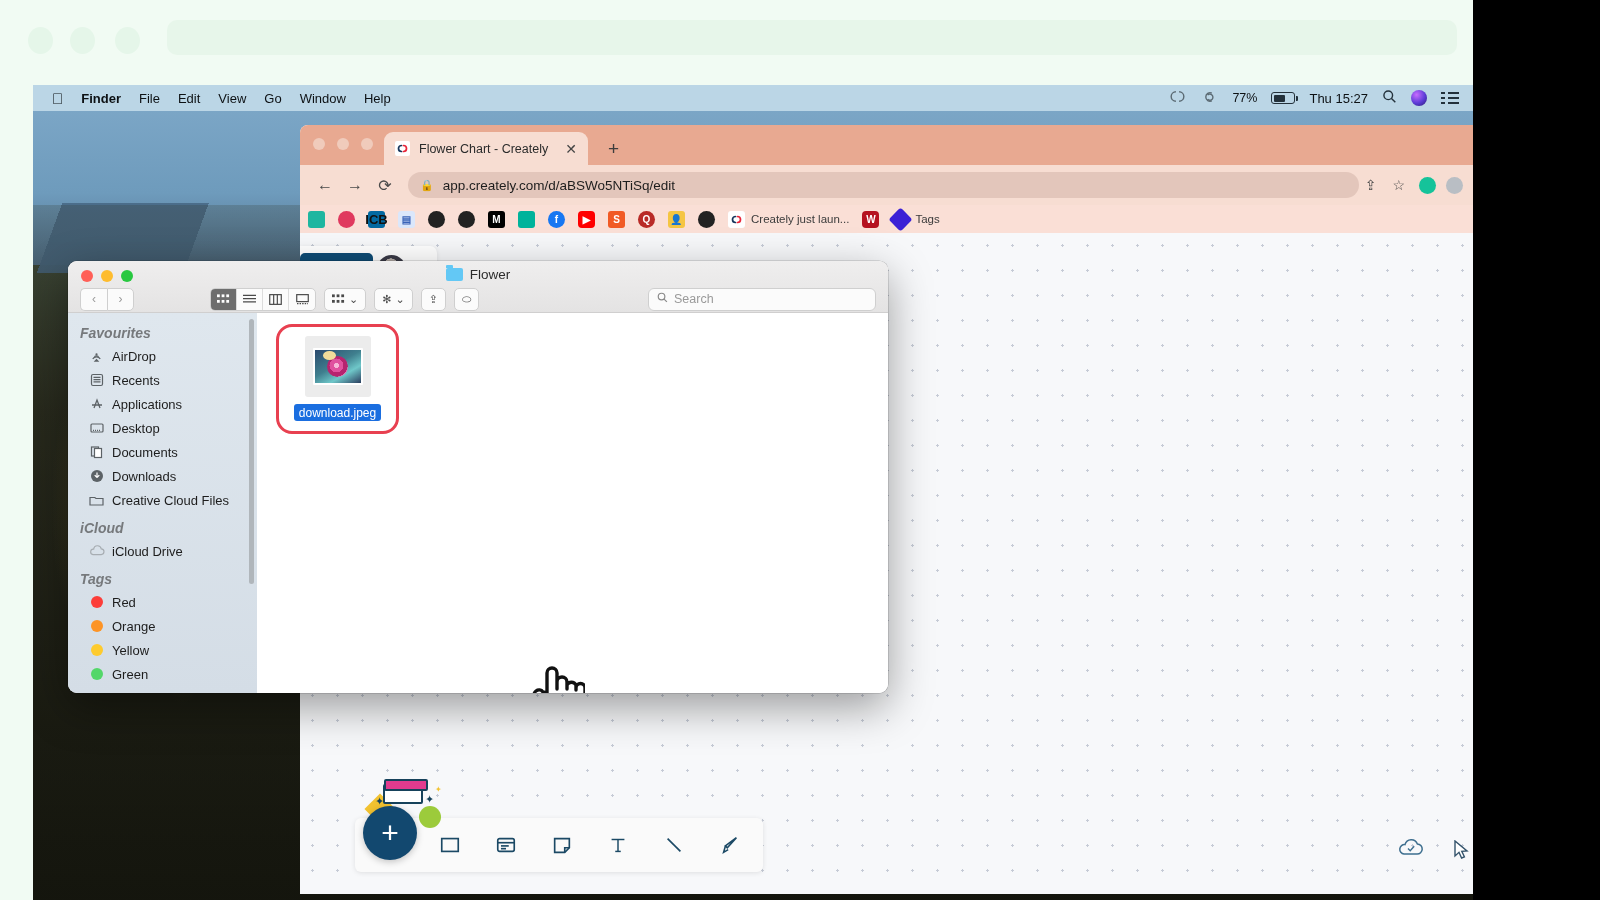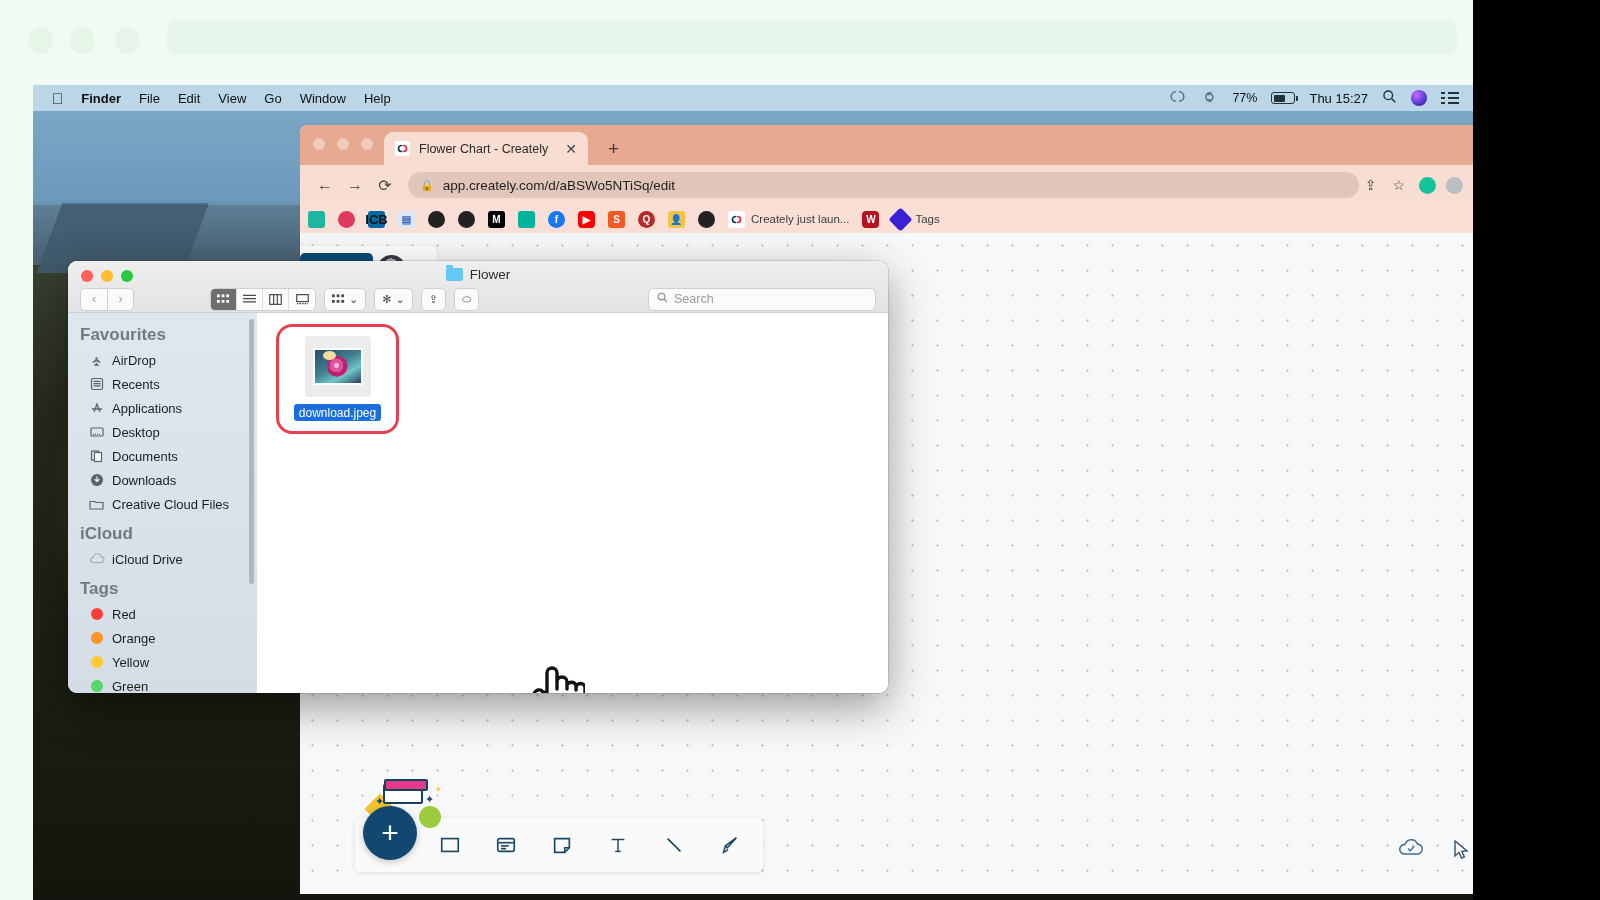--- a/index.html
+++ b/index.html
@@ -267,21 +267,21 @@
     background: #fbfbfb; border: 1px solid #cfcfcf; border-radius: 6px;
     display: flex; align-items: center; padding: 0 8px; gap: 6px;
     color: #9a9a9a; font-size: 12.5px;
   }
   .fn-body { flex: 1; display: flex; min-height: 0; }
   .fn-sidebar {
     width: 189px; background: linear-gradient(#dfe7ee, #d4dde6);
     padding: 9px 0 0 0; position: relative; overflow: hidden;
     font-size: 13px; color: #1d1d1d;
   }
-  .sb-head { font-size: 17px; color: #76797c; font-weight: bold; padding: 3px 0 3px 12px; margin-top: 5px; }
+  .sb-head { font-size: 14px; color: #76797c; font-weight: bold; padding: 3px 0 3px 12px; margin-top: 5px; font-style: italic; }
   .sb-head:first-child { margin-top: 0; }
   .sb-item { display: flex; align-items: center; gap: 7px; padding: 3.5px 0 3.5px 20px; }
   .sb-ic { width: 17px; height: 17px; display: flex; align-items: center; justify-content: center; color: #5c6266; flex: none; }
   .tagdot { width: 12px; height: 12px; border-radius: 50%; display: block; }
   .sb-scroll {
     position: absolute; right: 3px; top: 6px; width: 5px; height: 265px;
     background: #b0b6bb; border-radius: 3px;
   }
   .fn-content { flex: 1; background: #fff; position: relative; padding: 14px; }
 

